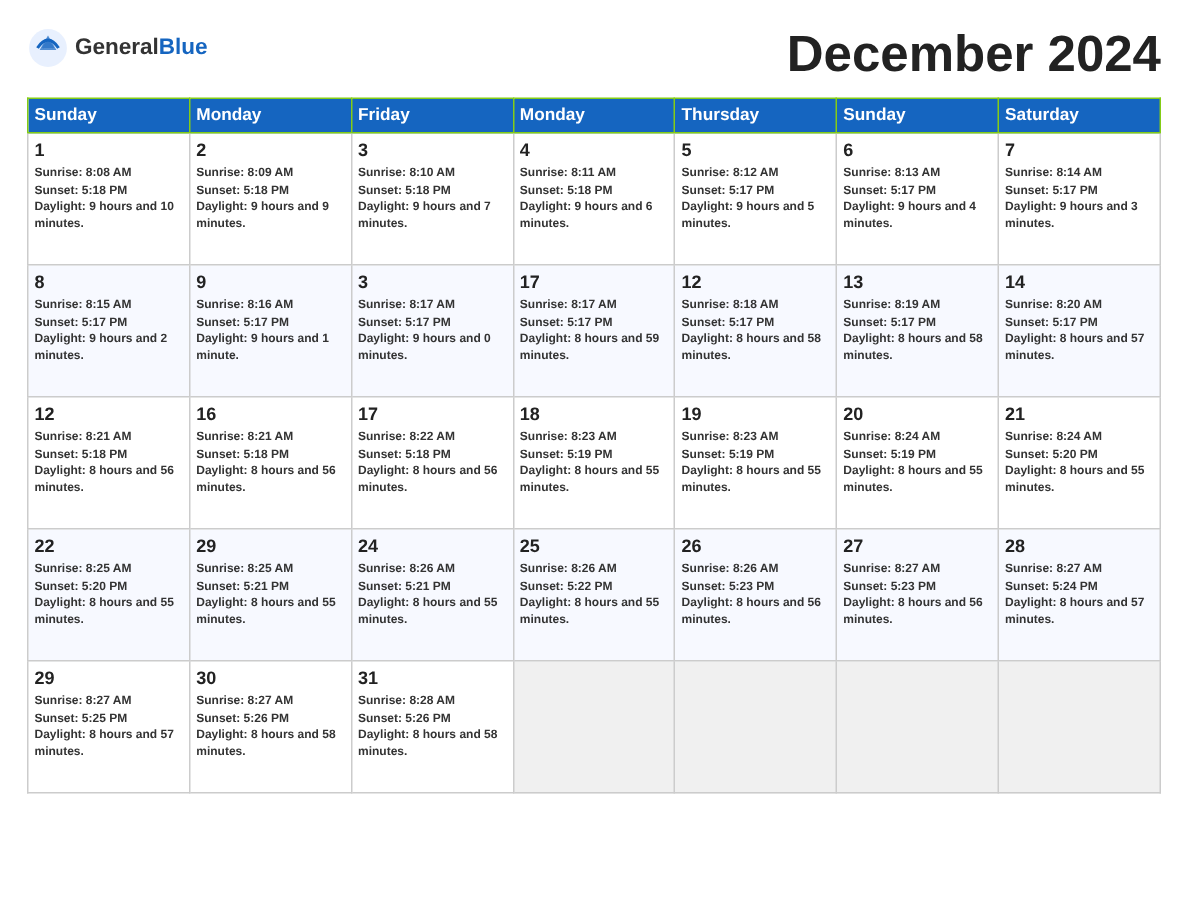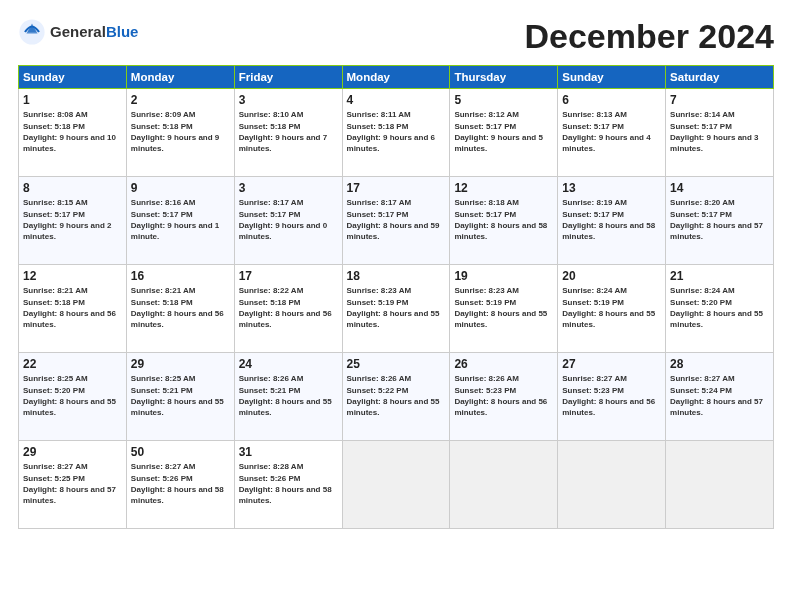--- a/index.html
+++ b/index.html
@@ -254,21 +254,21 @@
         <span class="day-num">28</span>
         <span class="day-info">Sunrise: 8:27 AM<br>Sunset: 5:24 PM<br>Daylight: 8 hours and 57 minutes.</span>
       </td>
         </tr>
         <tr>
           <td>
         <span class="day-num">29</span>
         <span class="day-info">Sunrise: 8:27 AM<br>Sunset: 5:25 PM<br>Daylight: 8 hours and 57 minutes.</span>
       </td>
           <td>
-        <span class="day-num">50</span>
+        <span class="day-num">30</span>
         <span class="day-info">Sunrise: 8:27 AM<br>Sunset: 5:26 PM<br>Daylight: 8 hours and 58 minutes.</span>
       </td>
           <td>
         <span class="day-num">31</span>
         <span class="day-info">Sunrise: 8:28 AM<br>Sunset: 5:26 PM<br>Daylight: 8 hours and 58 minutes.</span>
       </td>
           <td class="empty"></td>
           <td class="empty"></td>
           <td class="empty"></td>
           <td class="empty"></td>

